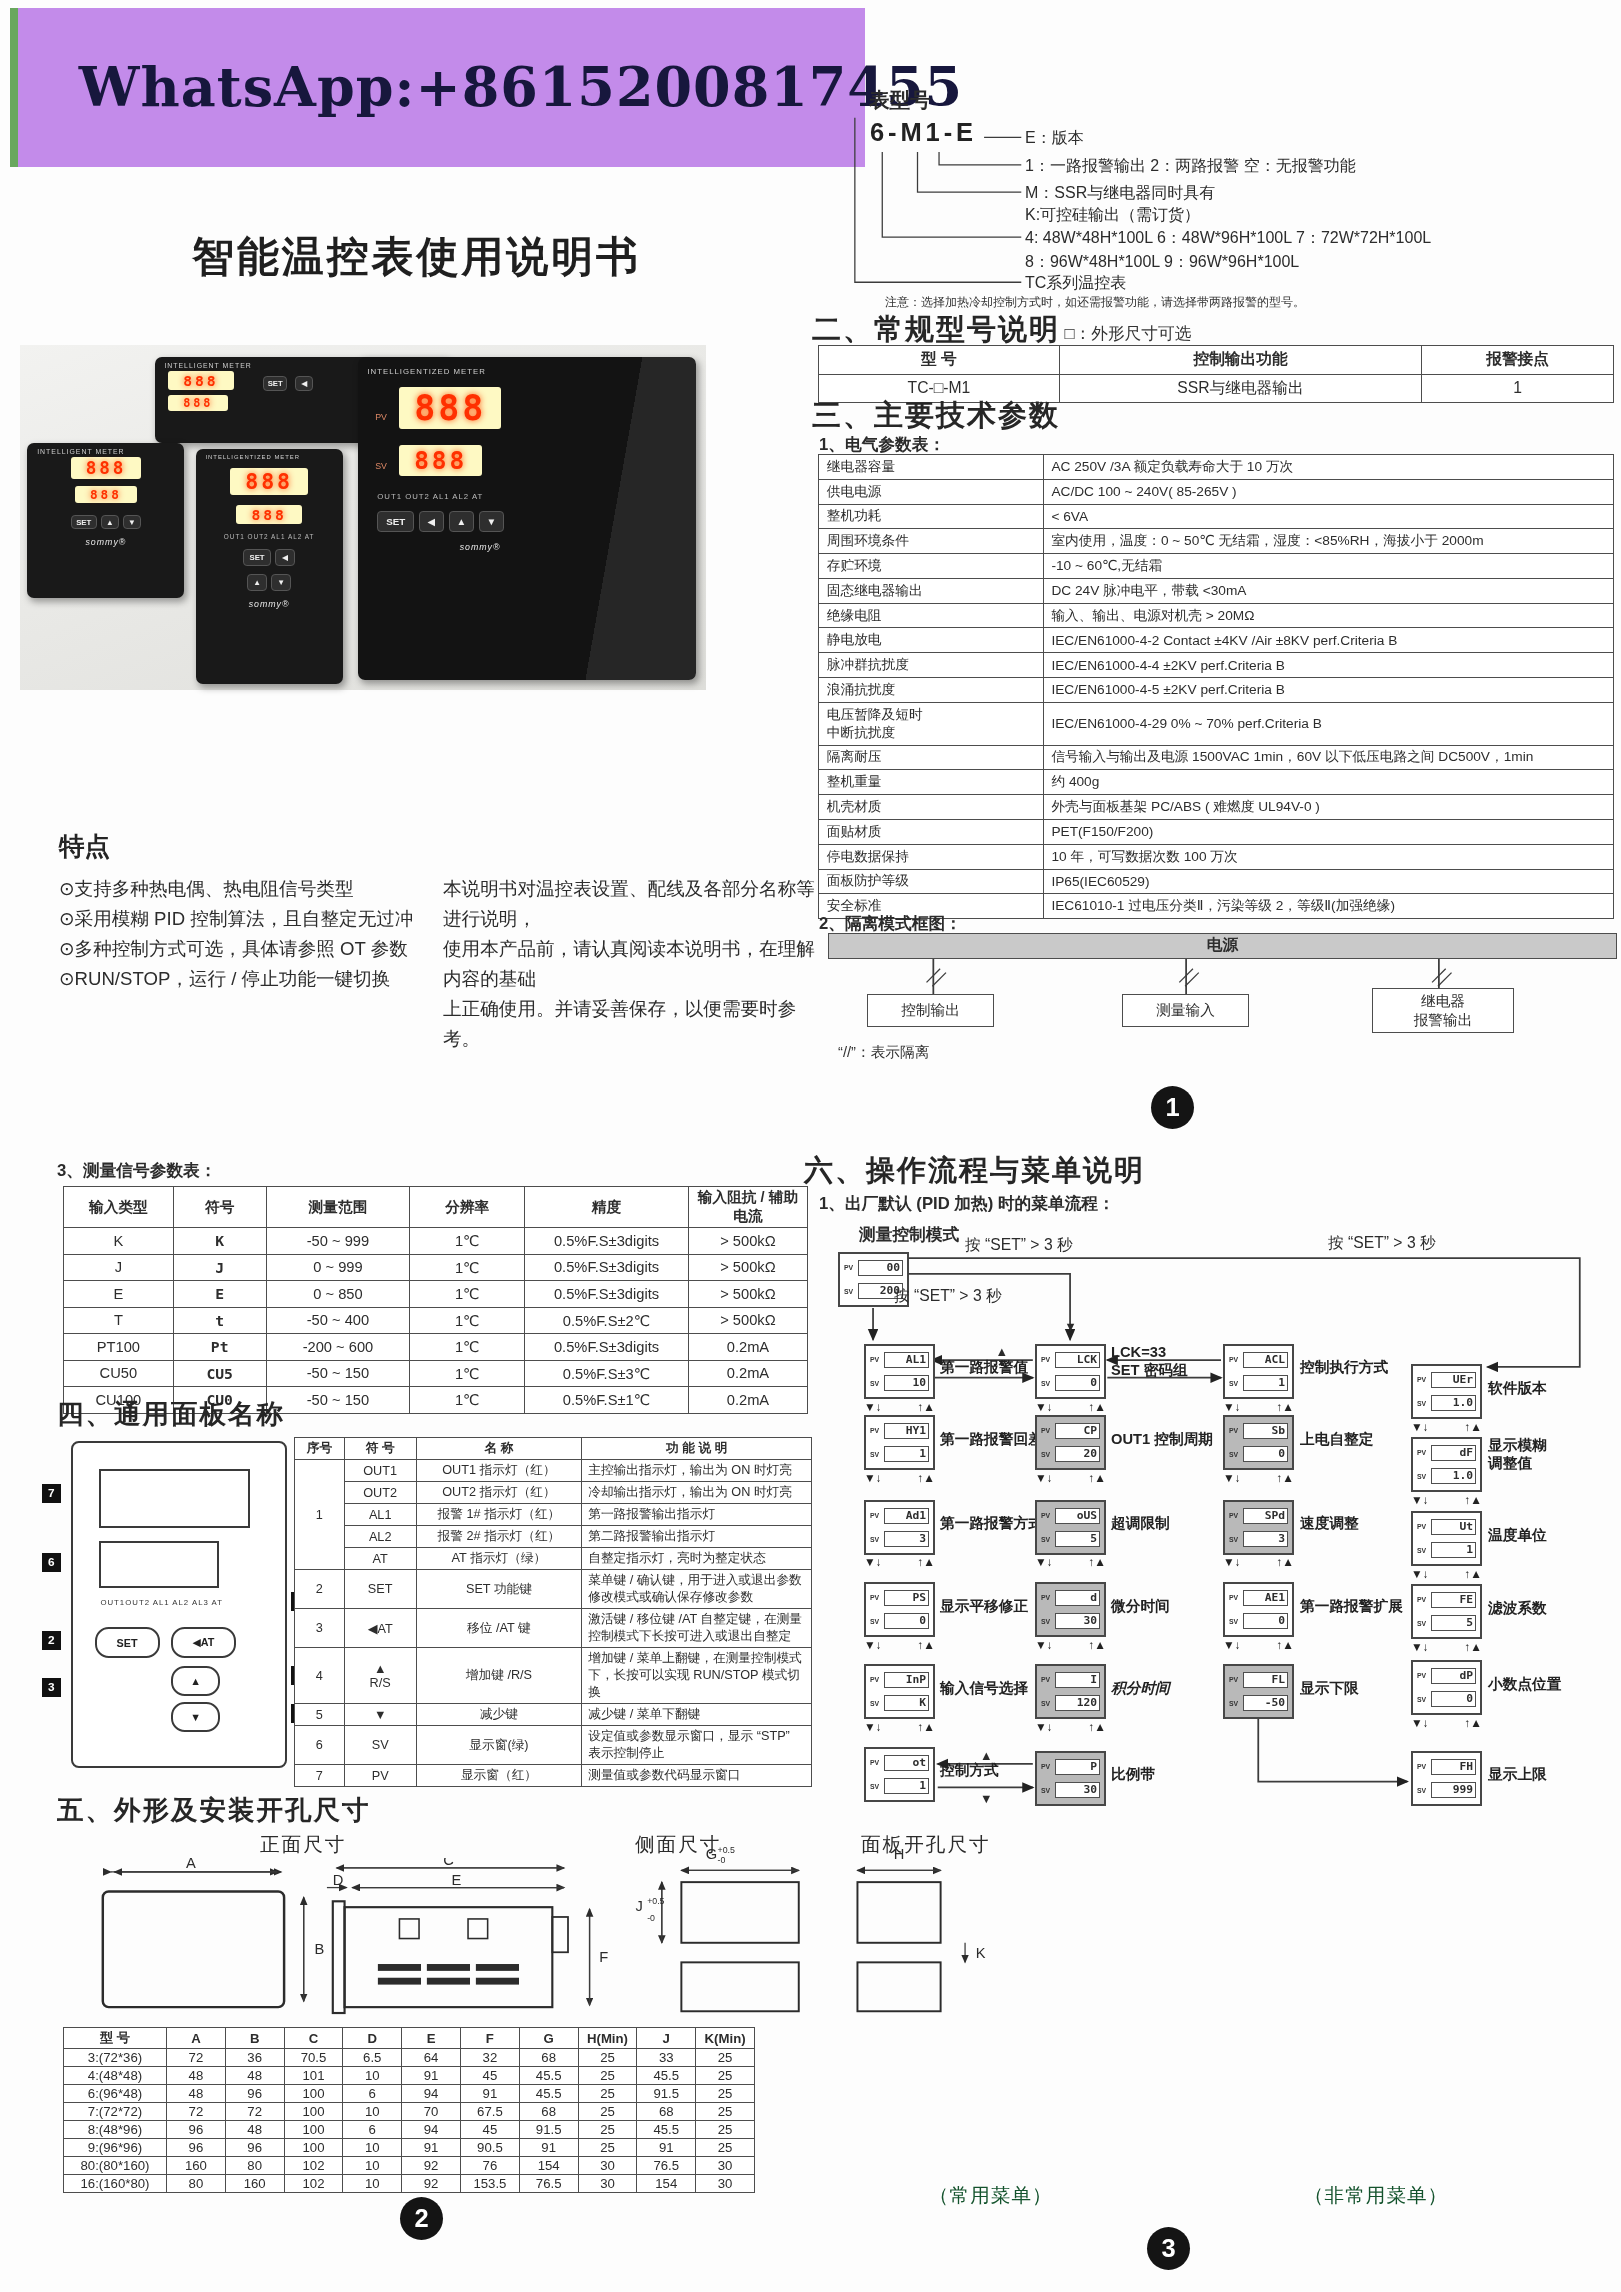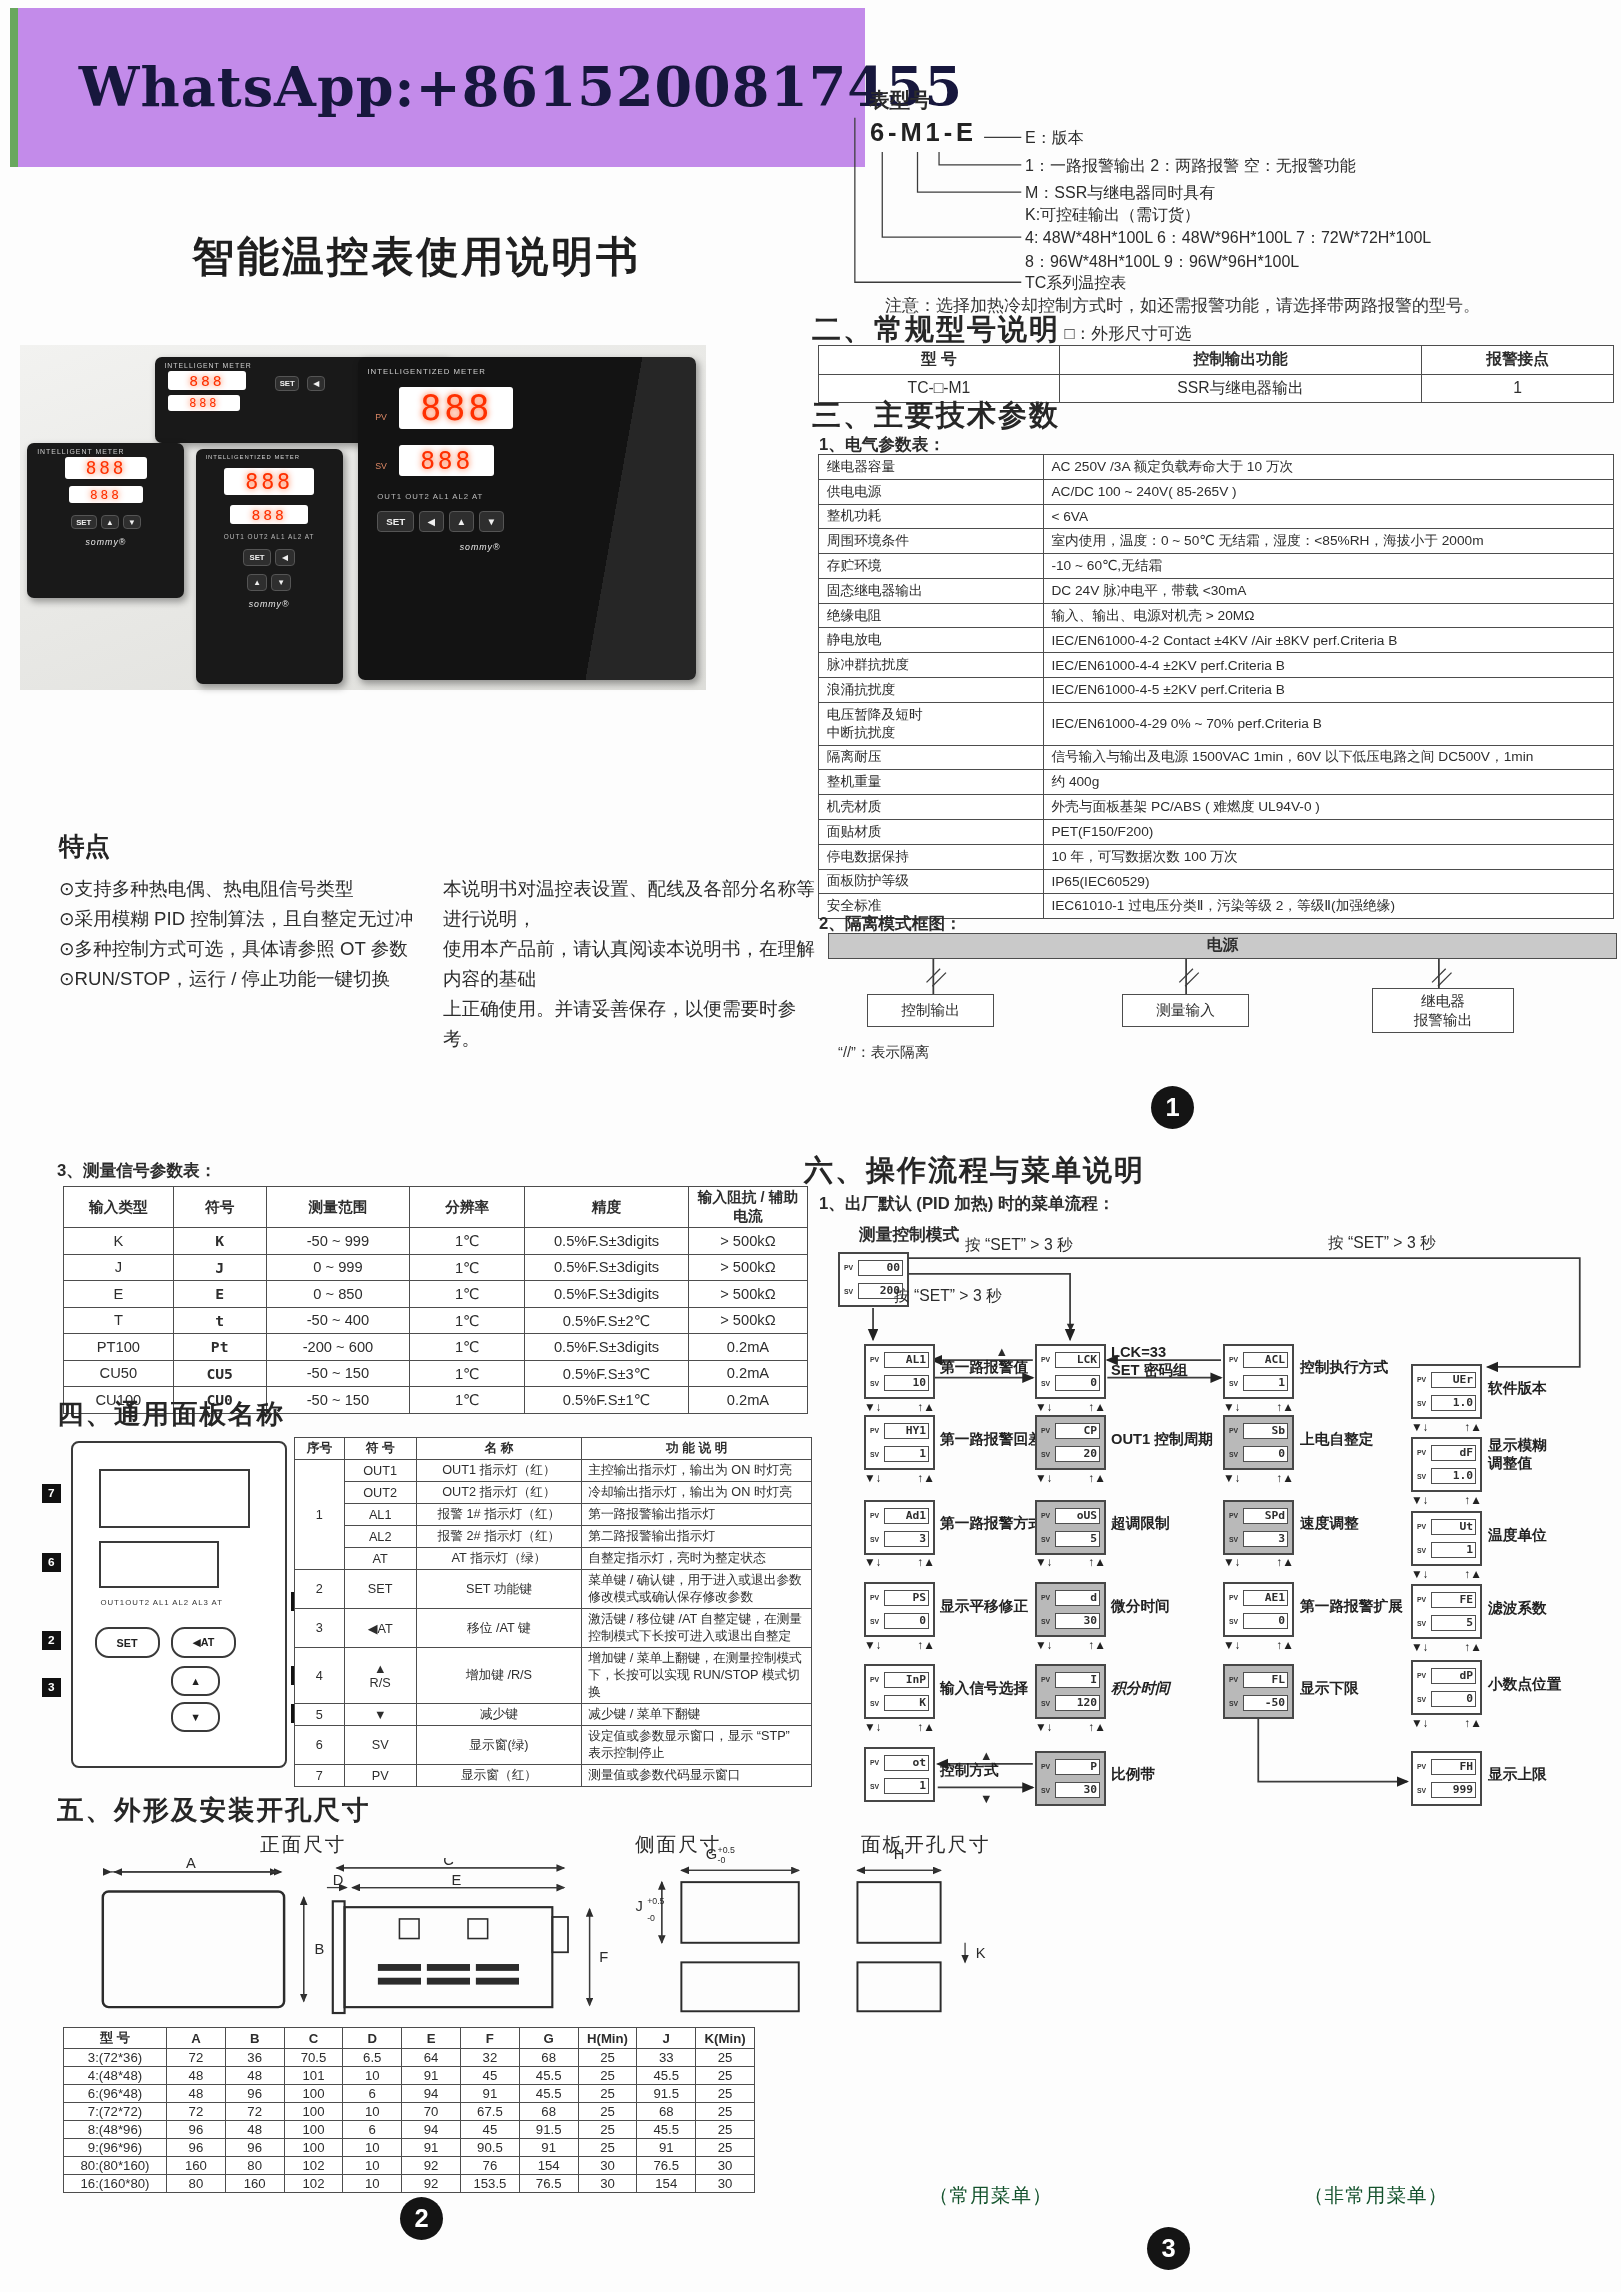--- a/index.html
+++ b/index.html
@@ -9,21 +9,21 @@
   .pre{white-space:pre-line;}
   
   .banner{left:9.8px;top:7.8px;width:855px;height:159px;background:#c38bea;
           border-left:8.8px solid #69a75e;box-sizing:border-box;display:flex;align-items:center;}
   .banner span{padding-left:61px;font-family:"DejaVu Serif","Liberation Serif",serif;
                font-weight:700;font-size:54px;color:#17173d;letter-spacing:1px;}
   
   .h-big{font-size:29px;font-weight:700;color:#262626;letter-spacing:2px;}
   .h-mid{font-size:26.5px;font-weight:700;color:#262626;letter-spacing:2px;}
   .h-sub{font-size:16.7px;font-weight:600;color:#2b2b2b;}
-  .note-sm{font-size:17px;color:#333;}
+  .note-sm{font-size:12px;color:#333;}
   .doc-title{font-size:42px;font-weight:600;letter-spacing:2.9px;color:#1f1f1f;text-align:center;}
   
   table.dtable{border-collapse:collapse;background:#fff;table-layout:fixed;}
   table.dtable th,table.dtable td{border:1.6px solid #4d4d4d;text-align:center;
       padding:2px 4.9px;color:#2d2d2d;white-space:pre-line;overflow:hidden;}
   table.dtable th{font-weight:600;}
   .seg{font-family:"DejaVu Sans Mono","Liberation Mono",monospace;font-weight:700;}
   
   #elec-table{width:796px;font-size:13.7px;}
   #elec-table td:first-child{width:208px;}
@@ -60,23 +60,23 @@
             box-sizing:border-box;text-align:center;font-size:15.7px;font-weight:700;line-height:22.5px;}
   .isobox{border:1.6px solid #4d4d4d;background:#fff;text-align:center;
           font-size:14.7px;display:flex;align-items:center;justify-content:center;box-sizing:border-box;}
   
   .pgnum{width:43px;height:43px;border-radius:50%;background:#141414;color:#fff;
          font-size:25.5px;font-weight:700;display:flex;align-items:center;justify-content:center;}
   
   .photo{left:19.6px;top:345px;width:686px;height:345px;background:linear-gradient(160deg,#f2f2f0,#dededa);}
   .unit{position:absolute;background:#191919;border-radius:6.9px;box-shadow:2.9px 3.9px 7.8px rgba(0,0,0,.35);}
   .meter-txt{color:#cfcfcf;font-size:6.9px;letter-spacing:1px;text-align:left;padding:4.9px 0 2px 9.8px;}
-  .led{display:inline-block;background:#ffffff;color:#ff3000;text-shadow:0 0 6.9px rgba(255,70,0,.9);
-       font-family:"DejaVu Sans Mono","Liberation Mono",monospace;font-weight:400;
-       border-radius:2.9px;padding:1px 21px;letter-spacing:2.9px;}
+  .led{display:inline-block;background:#fef9c3;color:#ff3000;text-shadow:0 0 6.9px rgba(255,70,0,.9);
+       font-family:"DejaVu Sans Mono","Liberation Mono",monospace;font-weight:700;
+       border-radius:2.9px;padding:1px 15px;letter-spacing:2.9px;}
   .brand{color:#e8e8e8;font-size:8.8px;font-style:italic;text-align:center;letter-spacing:1px;}
   .pbtn{display:inline-flex;align-items:center;justify-content:center;background:#2e2e2e;color:#f0f0f0;
         border:1px solid #555;border-radius:3.9px;font-size:7.8px;font-weight:700;}
   .indic{color:#bbb;font-size:6.4px;letter-spacing:1px;}
   
   .sketch{left:71px;top:1441px;width:212px;height:323px;border:2.5px solid #3a3a3a;border-radius:7.8px;background:#fff;}
   .swin{position:absolute;border:2px solid #3a3a3a;background:#fff;}
   .co{position:absolute;width:18.6px;height:18.6px;background:#111;color:#fff;font-size:11.8px;
       font-weight:700;display:flex;align-items:center;justify-content:center;}
   .sbtn{position:absolute;border:2px solid #3a3a3a;border-radius:13.7px;background:#fff;

